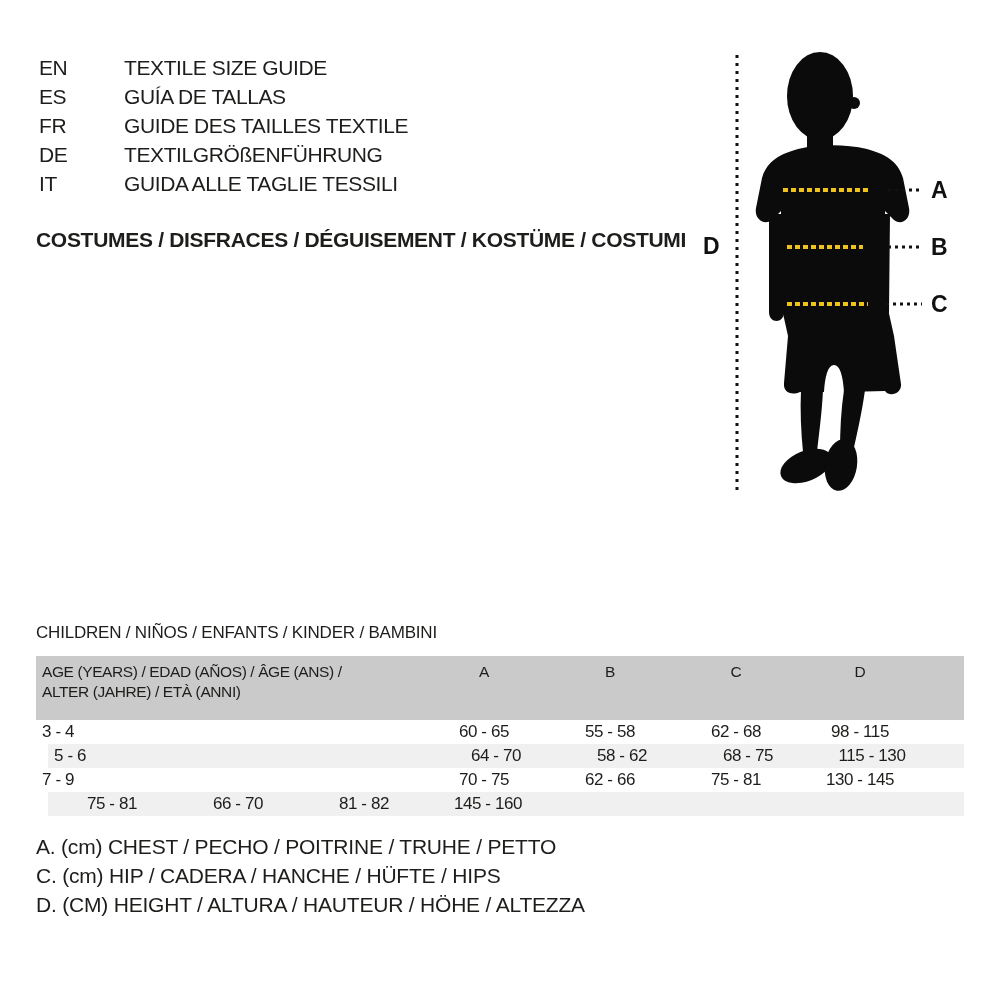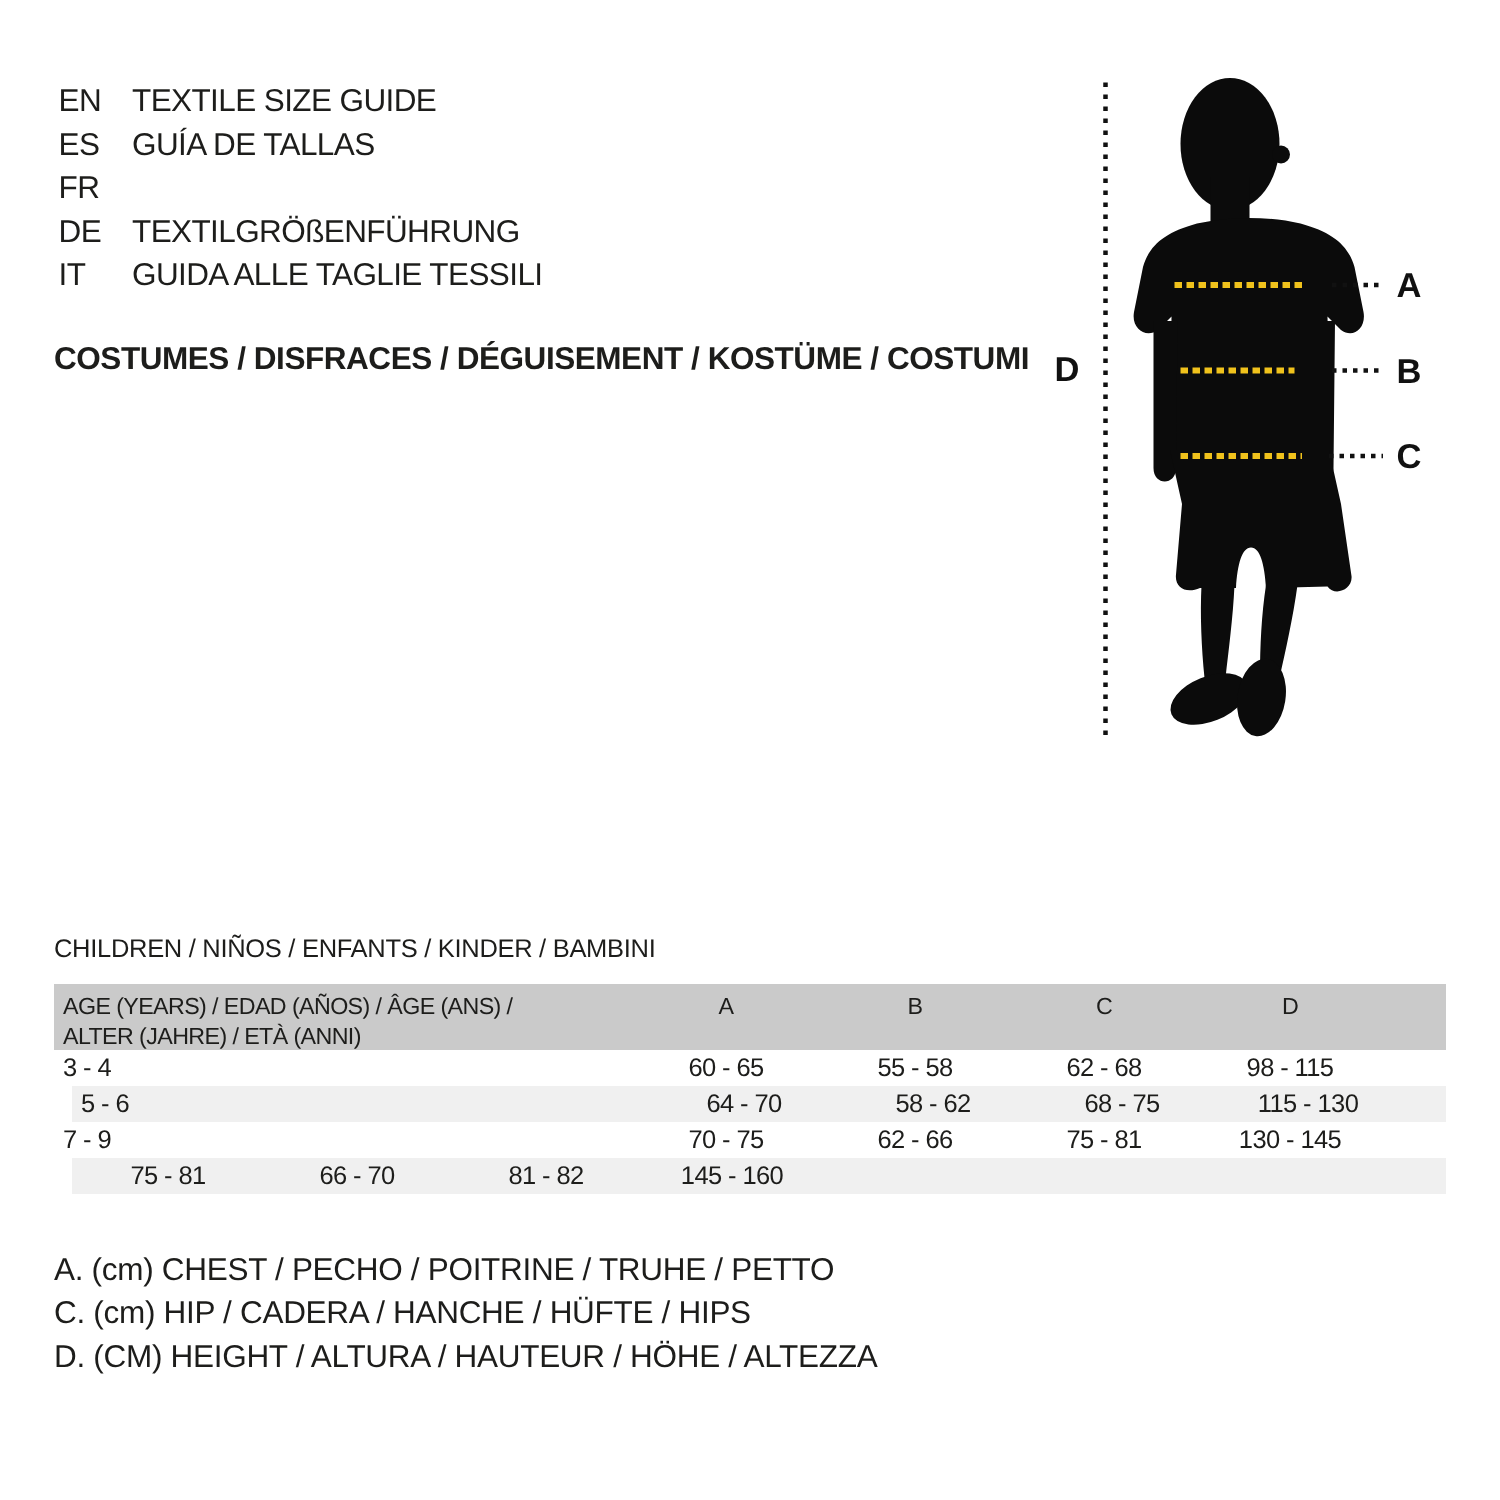--- a/index.html
+++ b/index.html
@@ -9,21 +9,21 @@
     font-family: "Liberation Sans", sans-serif;
     color: #1d1d1b;
     letter-spacing: -0.4px;
   }
 
   
   .lang-list {
     position: absolute; left: 39px; top: 53px;
     font-size: 21px; line-height: 29px; font-weight: 500;
   }
-  .lang-row { display: flex; }
+  .lang-row { display: flex; gap: 36px; }
   .lang-code { display: inline-block; width: 49px; flex: 0 0 49px; }
 
   
   .category-title {
     position: absolute; left: 36px; top: 228px;
     font-size: 21px; font-weight: 700; letter-spacing: -0.3px; text-align: center;
   }
 
   
   .figure-layer { position: absolute; left: 0; top: 0; width: 1000px; height: 1000px; }
@@ -39,21 +39,21 @@
   
   .section-title {
     position: absolute; left: 36px; top: 623px;
     font-size: 17px; letter-spacing: -0.2px;
   }
 
   .size-table {
     position: absolute; left: 36px; top: 656px; width: 928px;
   }
   .t-header {
-    background: #cacaca; height: 44px; display: flex; align-items: flex-start;
+    background: #cacaca; height: 64px; display: flex; align-items: flex-start;
     font-size: 15.5px; padding-top: 6px;
   }
   .t-header .hdr-label { line-height: 20px; }
   .t-row { display: flex; height: 24px; align-items: center; font-size: 17px; }
   .t-row.alt { background: #f0f0f0; margin-left: 12px; }
   .col-label { width: 384px; flex: 0 0 384px; padding-left: 6px; }
   .col-a { width: 128px; flex: 0 0 128px; text-align: center; }
   .col-b { width: 124px; flex: 0 0 124px; text-align: center; }
   .col-c { width: 128px; flex: 0 0 128px; text-align: center; }
   .col-d { width: 120px; flex: 0 0 120px; text-align: center; }
@@ -72,20 +72,21 @@
   <div class="lang-row">
     <span class="lang-code">EN</span>
     <span class="lang-label">TEXTILE SIZE GUIDE</span>
   </div>
   <div class="lang-row">
     <span class="lang-code">ES</span>
     <span class="lang-label">GUÍA DE TALLAS</span>
   </div>
   <div class="lang-row">
     <span class="lang-code">FR</span>
+    <span class="lang-label">GUIDE DES TAILLES TEXTILE</span>
   </div>
   <div class="lang-row">
     <span class="lang-code">DE</span>
     <span class="lang-label">TEXTILGRÖßENFÜHRUNG</span>
   </div>
   <div class="lang-row">
     <span class="lang-code">IT</span>
     <span class="lang-label">GUIDA ALLE TAGLIE TESSILI</span>
   </div>
 </div>

